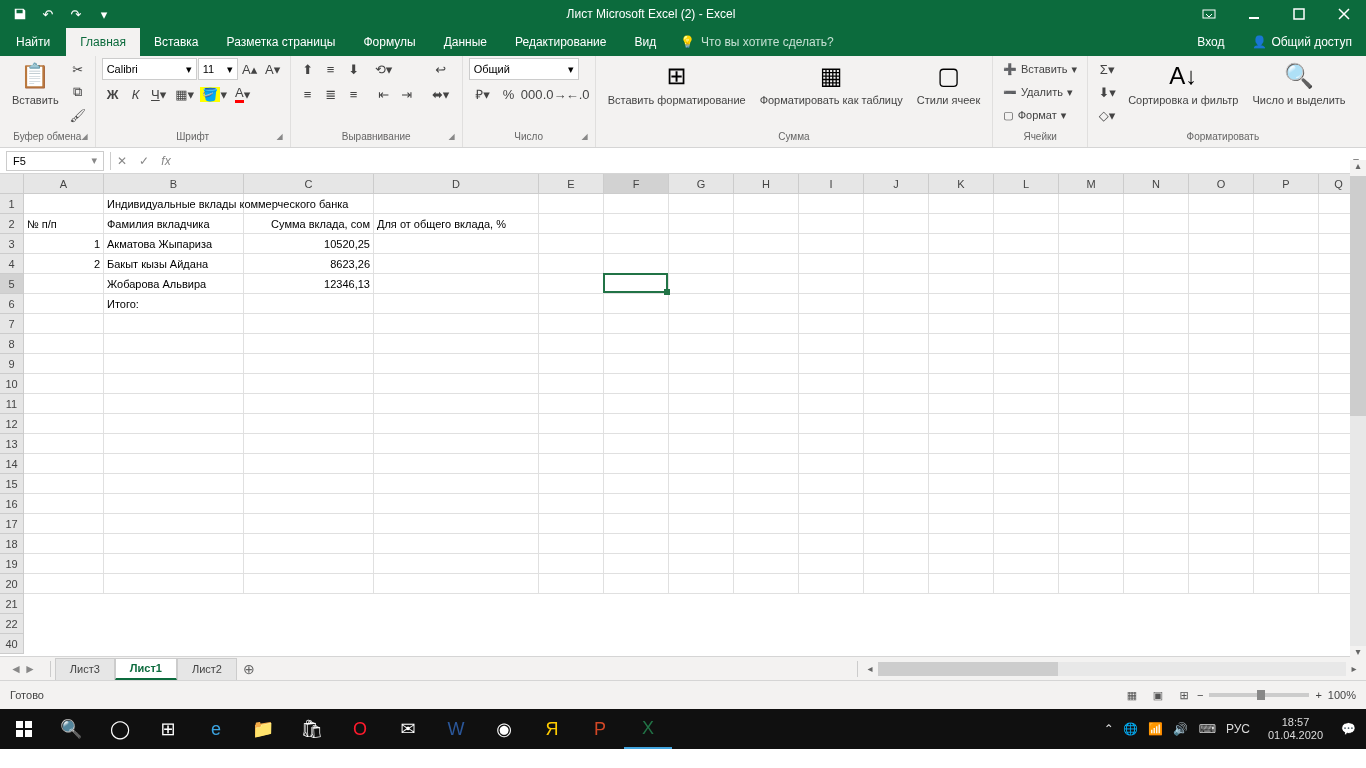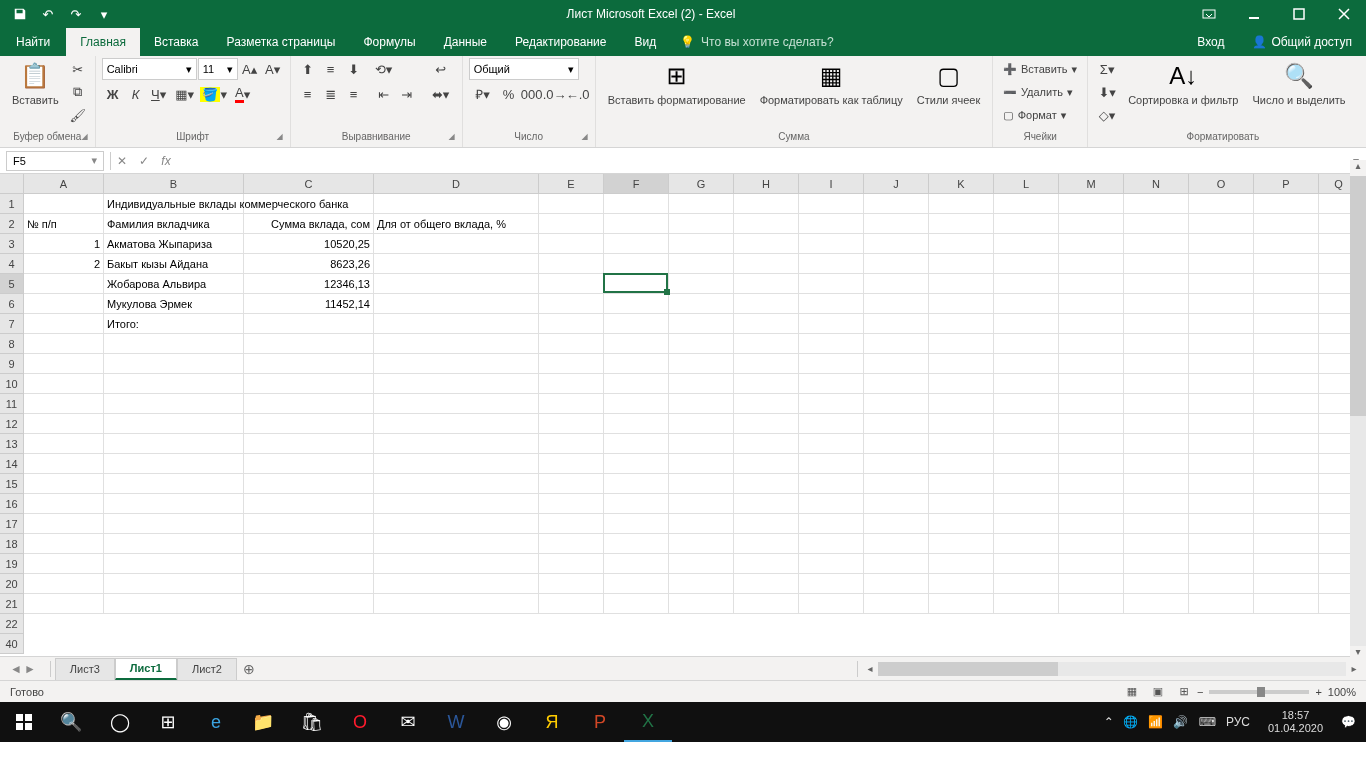--- a/index.html
+++ b/index.html
@@ -70,21 +70,21 @@
 .sheetbar .stab { padding: 0 14px; height: 22px; display: flex; align-items: center; font-size: 11px; background: #e6e6e6; border: 1px solid #ccc; border-bottom: none; color: #444; }
 .sheetbar .stab.active { background: #fff; color: #0c6b3d; font-weight: bold; border-bottom: 2px solid #0c6b3d; }
 .sheetbar .addsheet { width: 24px; text-align: center; color: #666; font-size: 14px; }
 .sheetbar .hsb-spacer { flex: 1; }
 .sheetbar .hscroll { width: 500px; height: 16px; background: #f3f2f1; display: flex; align-items: center; margin-right: 4px; }
 .sheetbar .hscroll .track { flex: 1; height: 14px; background: #e8e8e8; position: relative; }
 .sheetbar .hscroll .thumb { position: absolute; left: 0; width: 180px; height: 14px; background: #cdcdcd; }
 .sheetbar .hscroll .arr { width: 16px; text-align: center; color: #666; font-size: 10px; }
 
 
-.status { height: 22px; background: #f3f2f1; border-top: 1px solid #d5d5d5; display: flex; align-items: center; padding: 0 10px; font-size: 11px; color: #444; }
+.status { height: 29px; background: #f3f2f1; border-top: 1px solid #d5d5d5; display: flex; align-items: center; padding: 0 10px; font-size: 11px; color: #444; }
 .status .spacer { flex: 1; }
 .status .vbtn { width: 26px; height: 18px; display: flex; align-items: center; justify-content: center; font-size: 11px; color: #555; }
 .status .zoom { display: flex; align-items: center; gap: 6px; }
 .status .ztrack { width: 100px; height: 4px; background: #ccc; position: relative; }
 .status .zthumb { position: absolute; left: 48px; top: -3px; width: 8px; height: 10px; background: #888; }
 
 
 .taskbar { height: 40px; background: #101010; display: flex; align-items: center; color: #fff; }
 .taskbar .tb { width: 48px; height: 40px; display: flex; align-items: center; justify-content: center; font-size: 18px; }
 .taskbar .spacer { flex: 1; }
@@ -456,39 +456,20 @@
         <div class="cell" style="width: 65px;"></div>
         <div class="cell" style="width: 65px;"></div>
         <div class="cell" style="width: 65px;"></div>
         <div class="cell" style="width: 65px;"></div>
         <div class="cell" style="width: 65px;"></div>
         <div class="cell" style="width: 65px;"></div>
         <div class="cell" style="width: 40px;"></div>
       </div>
       <div class="cellrow">
         <div class="cell" style="width: 80px;"></div>
-        <div class="cell" style="width: 140px;">Мукулова Эрмек</div>
-        <div class="cell r" style="width: 130px;">11452,14</div>
-        <div class="cell" style="width: 165px;"></div>
-        <div class="cell" style="width: 65px;"></div>
-        <div class="cell" style="width: 65px;"></div>
-        <div class="cell" style="width: 65px;"></div>
-        <div class="cell" style="width: 65px;"></div>
-        <div class="cell" style="width: 65px;"></div>
-        <div class="cell" style="width: 65px;"></div>
-        <div class="cell" style="width: 65px;"></div>
-        <div class="cell" style="width: 65px;"></div>
-        <div class="cell" style="width: 65px;"></div>
-        <div class="cell" style="width: 65px;"></div>
-        <div class="cell" style="width: 65px;"></div>
-        <div class="cell" style="width: 65px;"></div>
-        <div class="cell" style="width: 40px;"></div>
-      </div>
-      <div class="cellrow">
-        <div class="cell" style="width: 80px;"></div>
         <div class="cell" style="width: 140px;">Итого:</div>
         <div class="cell" style="width: 130px;"></div>
         <div class="cell" style="width: 165px;"></div>
         <div class="cell" style="width: 65px;"></div>
         <div class="cell" style="width: 65px;"></div>
         <div class="cell" style="width: 65px;"></div>
         <div class="cell" style="width: 65px;"></div>
         <div class="cell" style="width: 65px;"></div>
         <div class="cell" style="width: 65px;"></div>
         <div class="cell" style="width: 65px;"></div>

